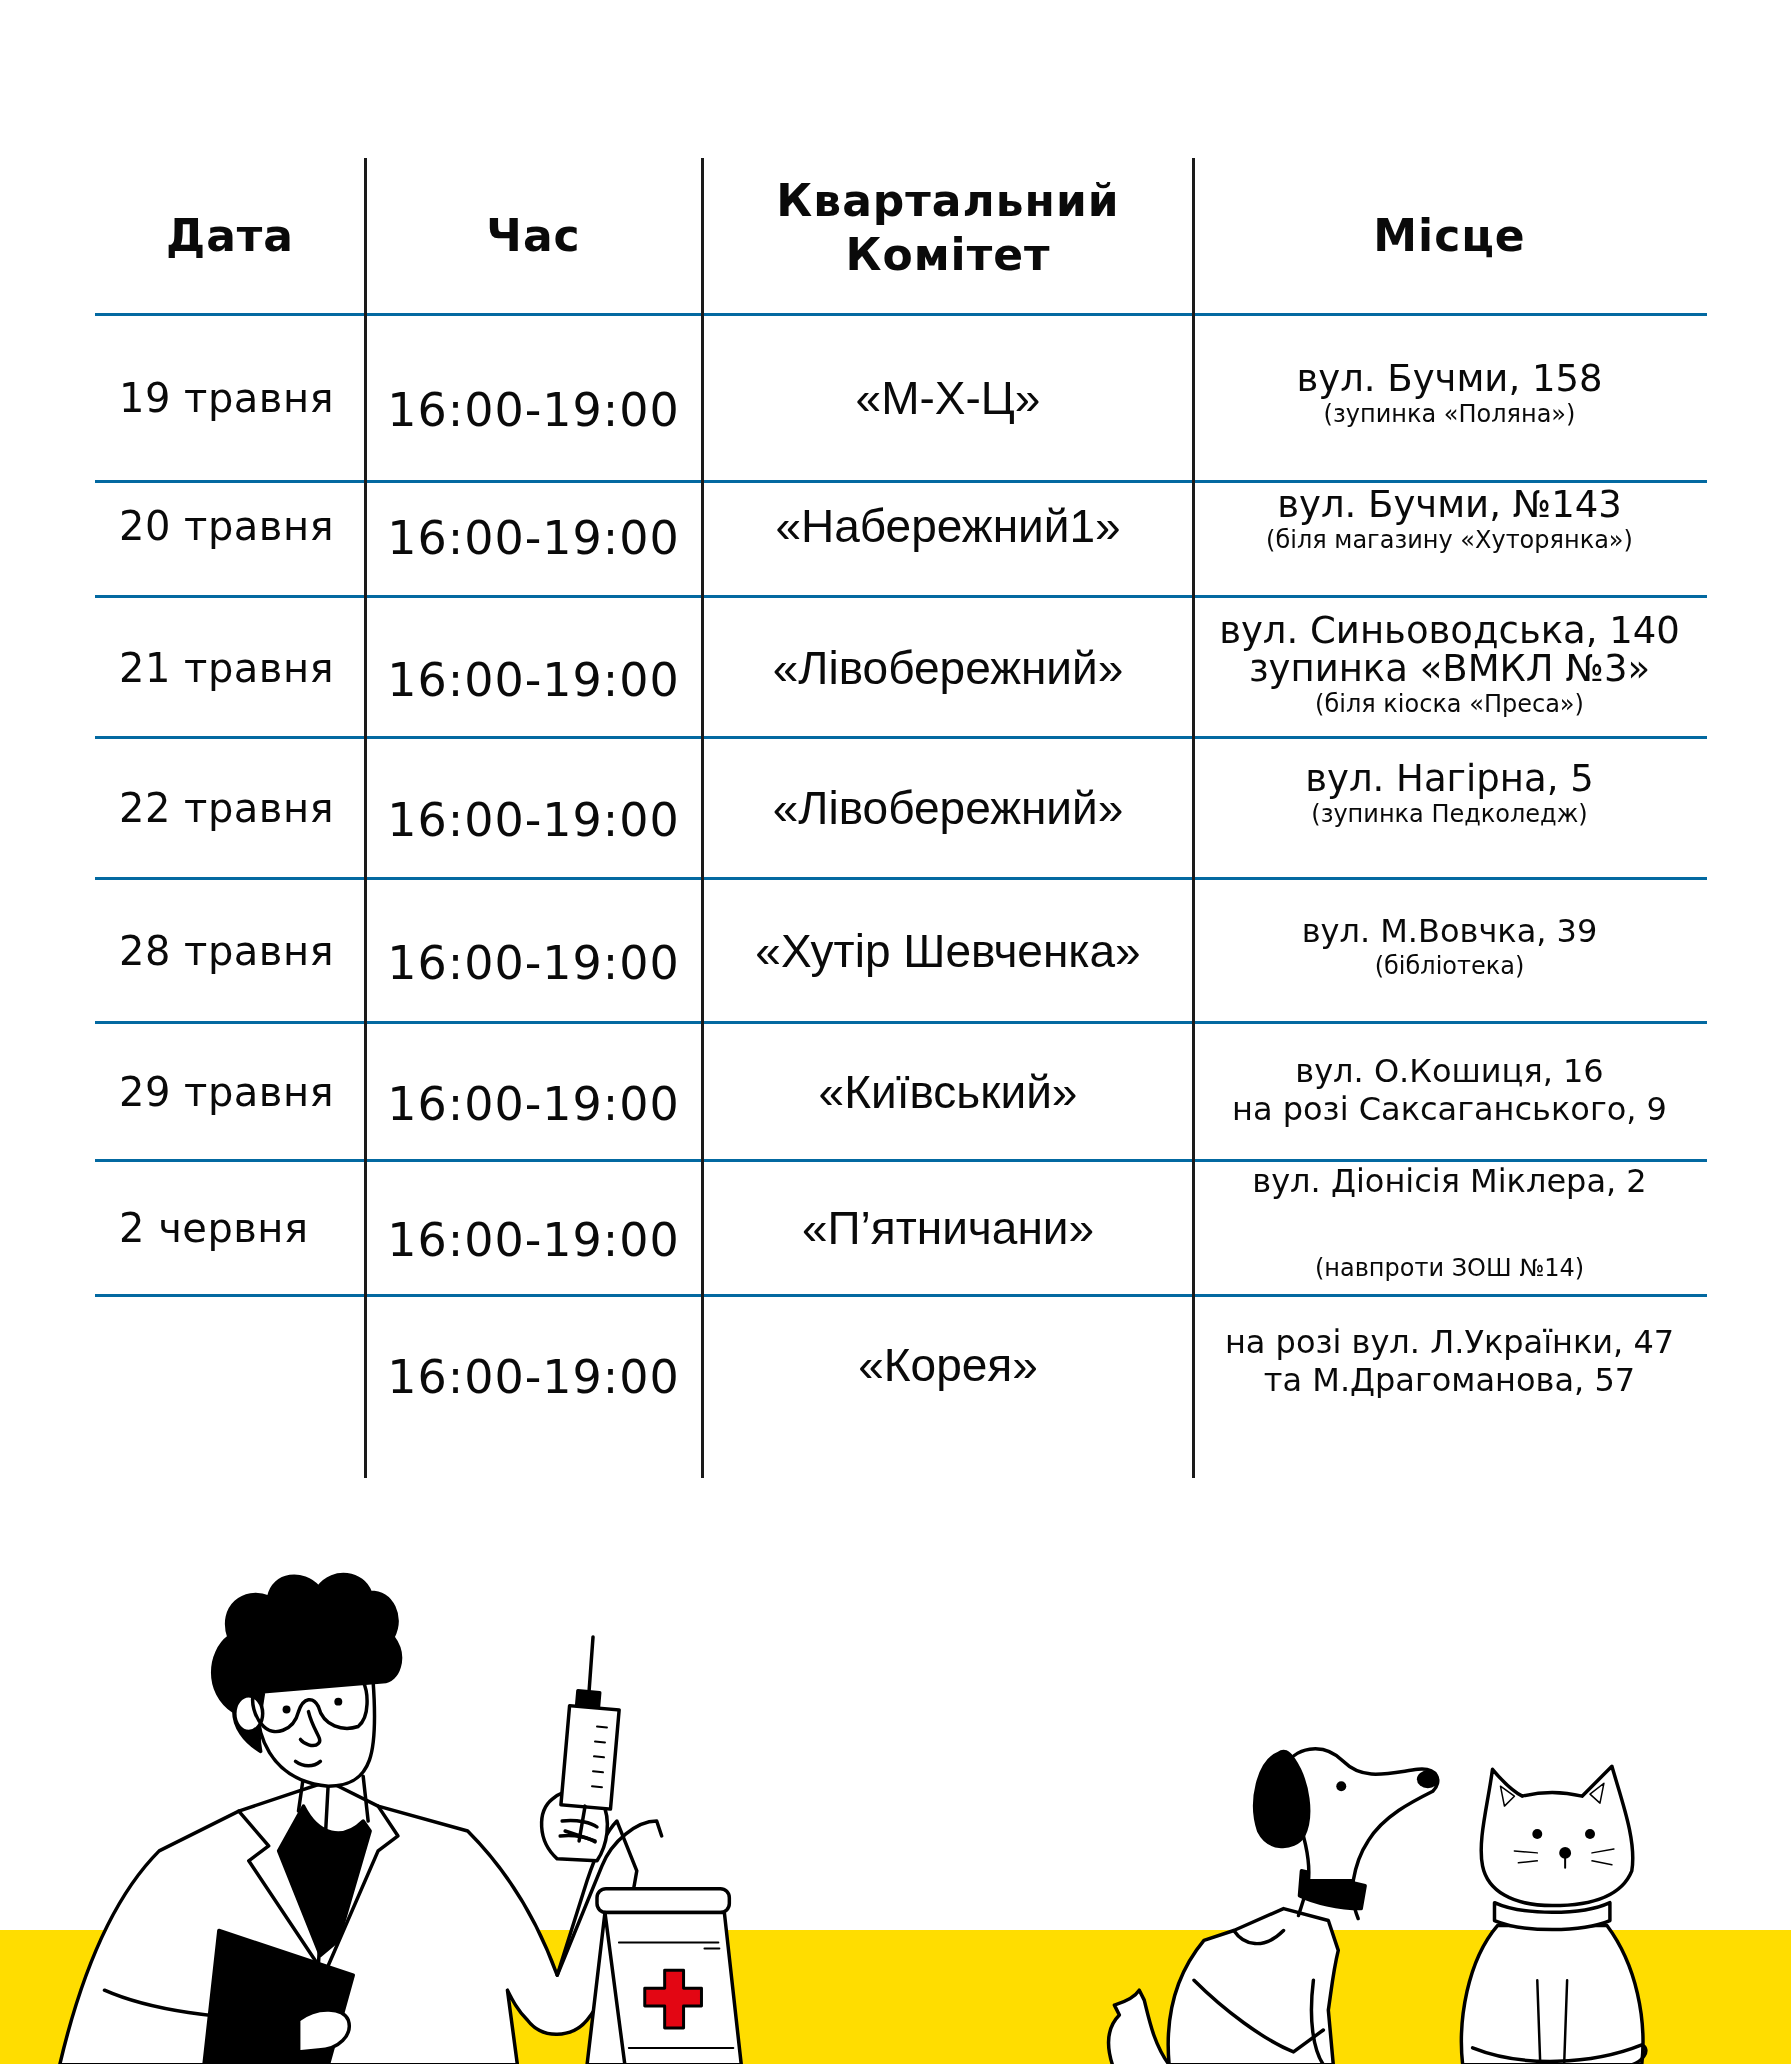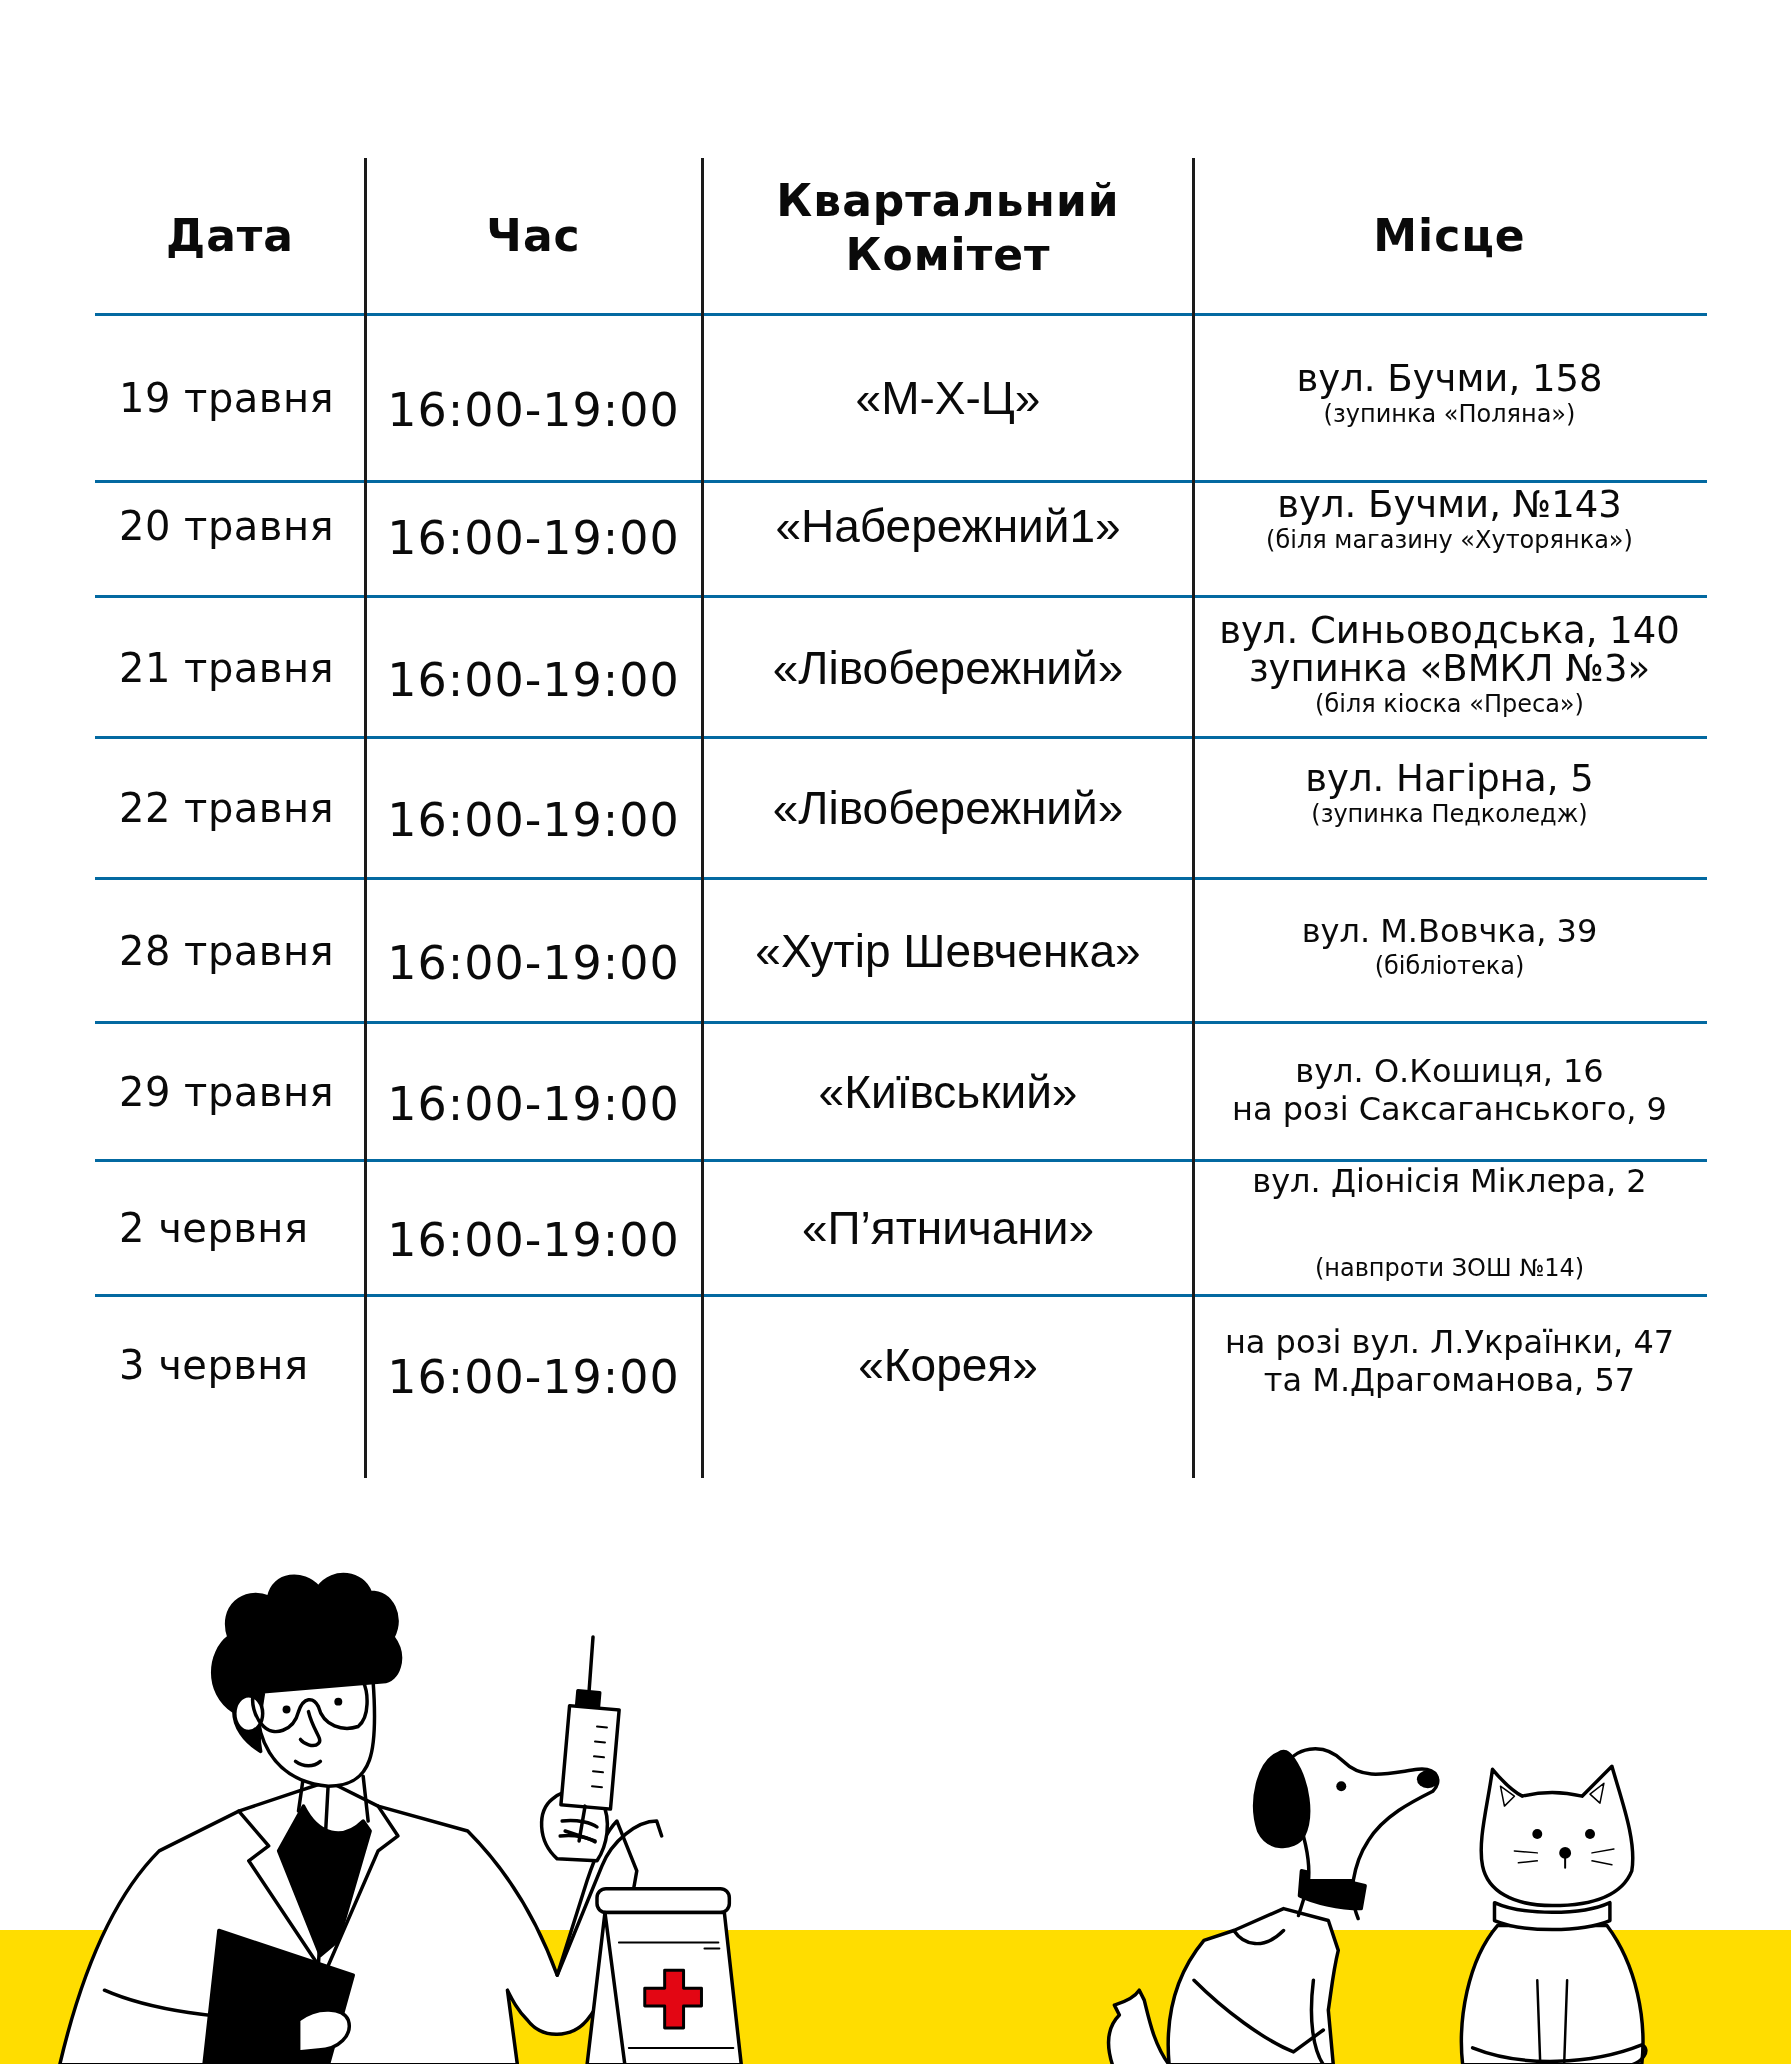--- a/index.html
+++ b/index.html
@@ -236,23 +236,20 @@
     <div class="cell c-comm">
         <span class="comm-txt">«П’ятничани»</span>
       </div>
     <div class="cell c-place" style="padding-bottom:10px;justify-content:space-between;">
       <span class="place-main small">вул. Діонісія Міклера, 2</span>
       <span class="place-sub">(навпроти ЗОШ №14)</span>
     </div>
   </div>
 
   <div class="row last" style="top:1139px; height:183px;">
-    <div class="cell c-date body-cell" style="padding-bottom:48px;">
-        <span class="date-txt">3 червня</span>
-      </div>
     <div class="cell c-time" style="padding-bottom:48px;">
         <span class="time-txt">16:00-19:00</span>
       </div>
     <div class="cell c-comm" style="padding-bottom:48px;">
         <span class="comm-txt">«Корея»</span>
       </div>
     <div class="cell c-place" style="padding-bottom:56px;">
       <span class="place-main small">на розі вул. Л.Українки, 47</span>
       <span class="place-main small">та М.Драгоманова, 57</span>
     </div>

